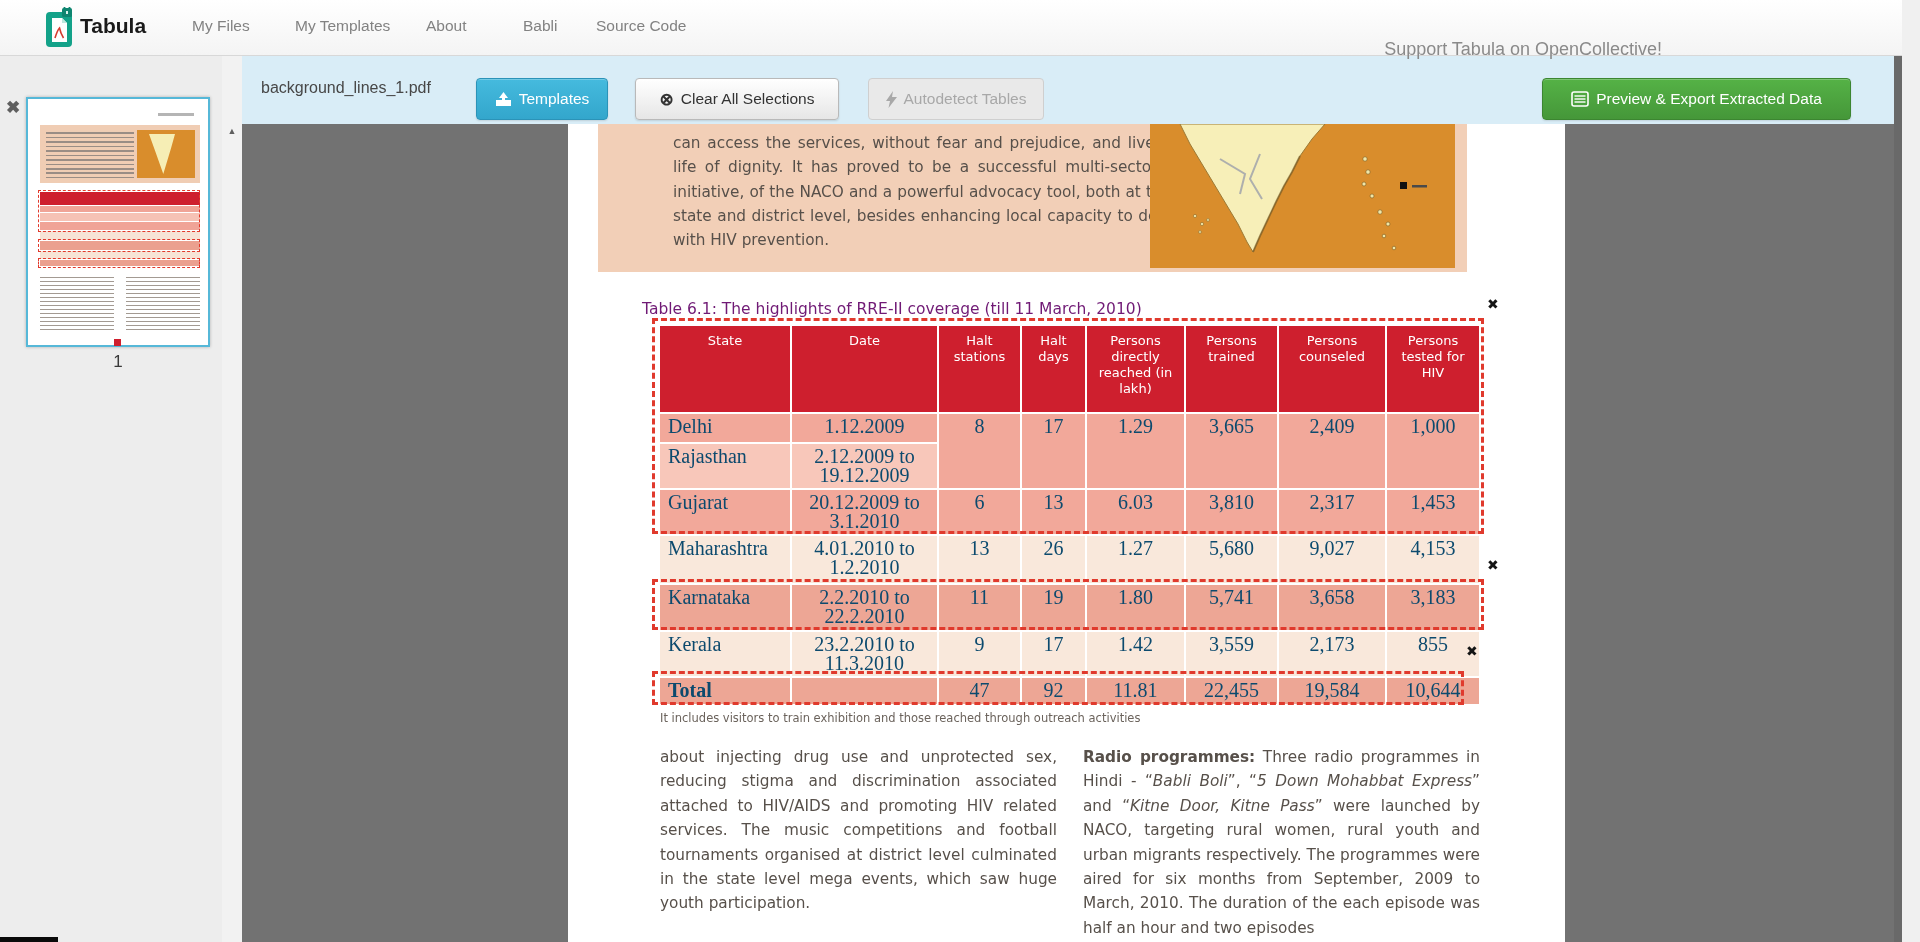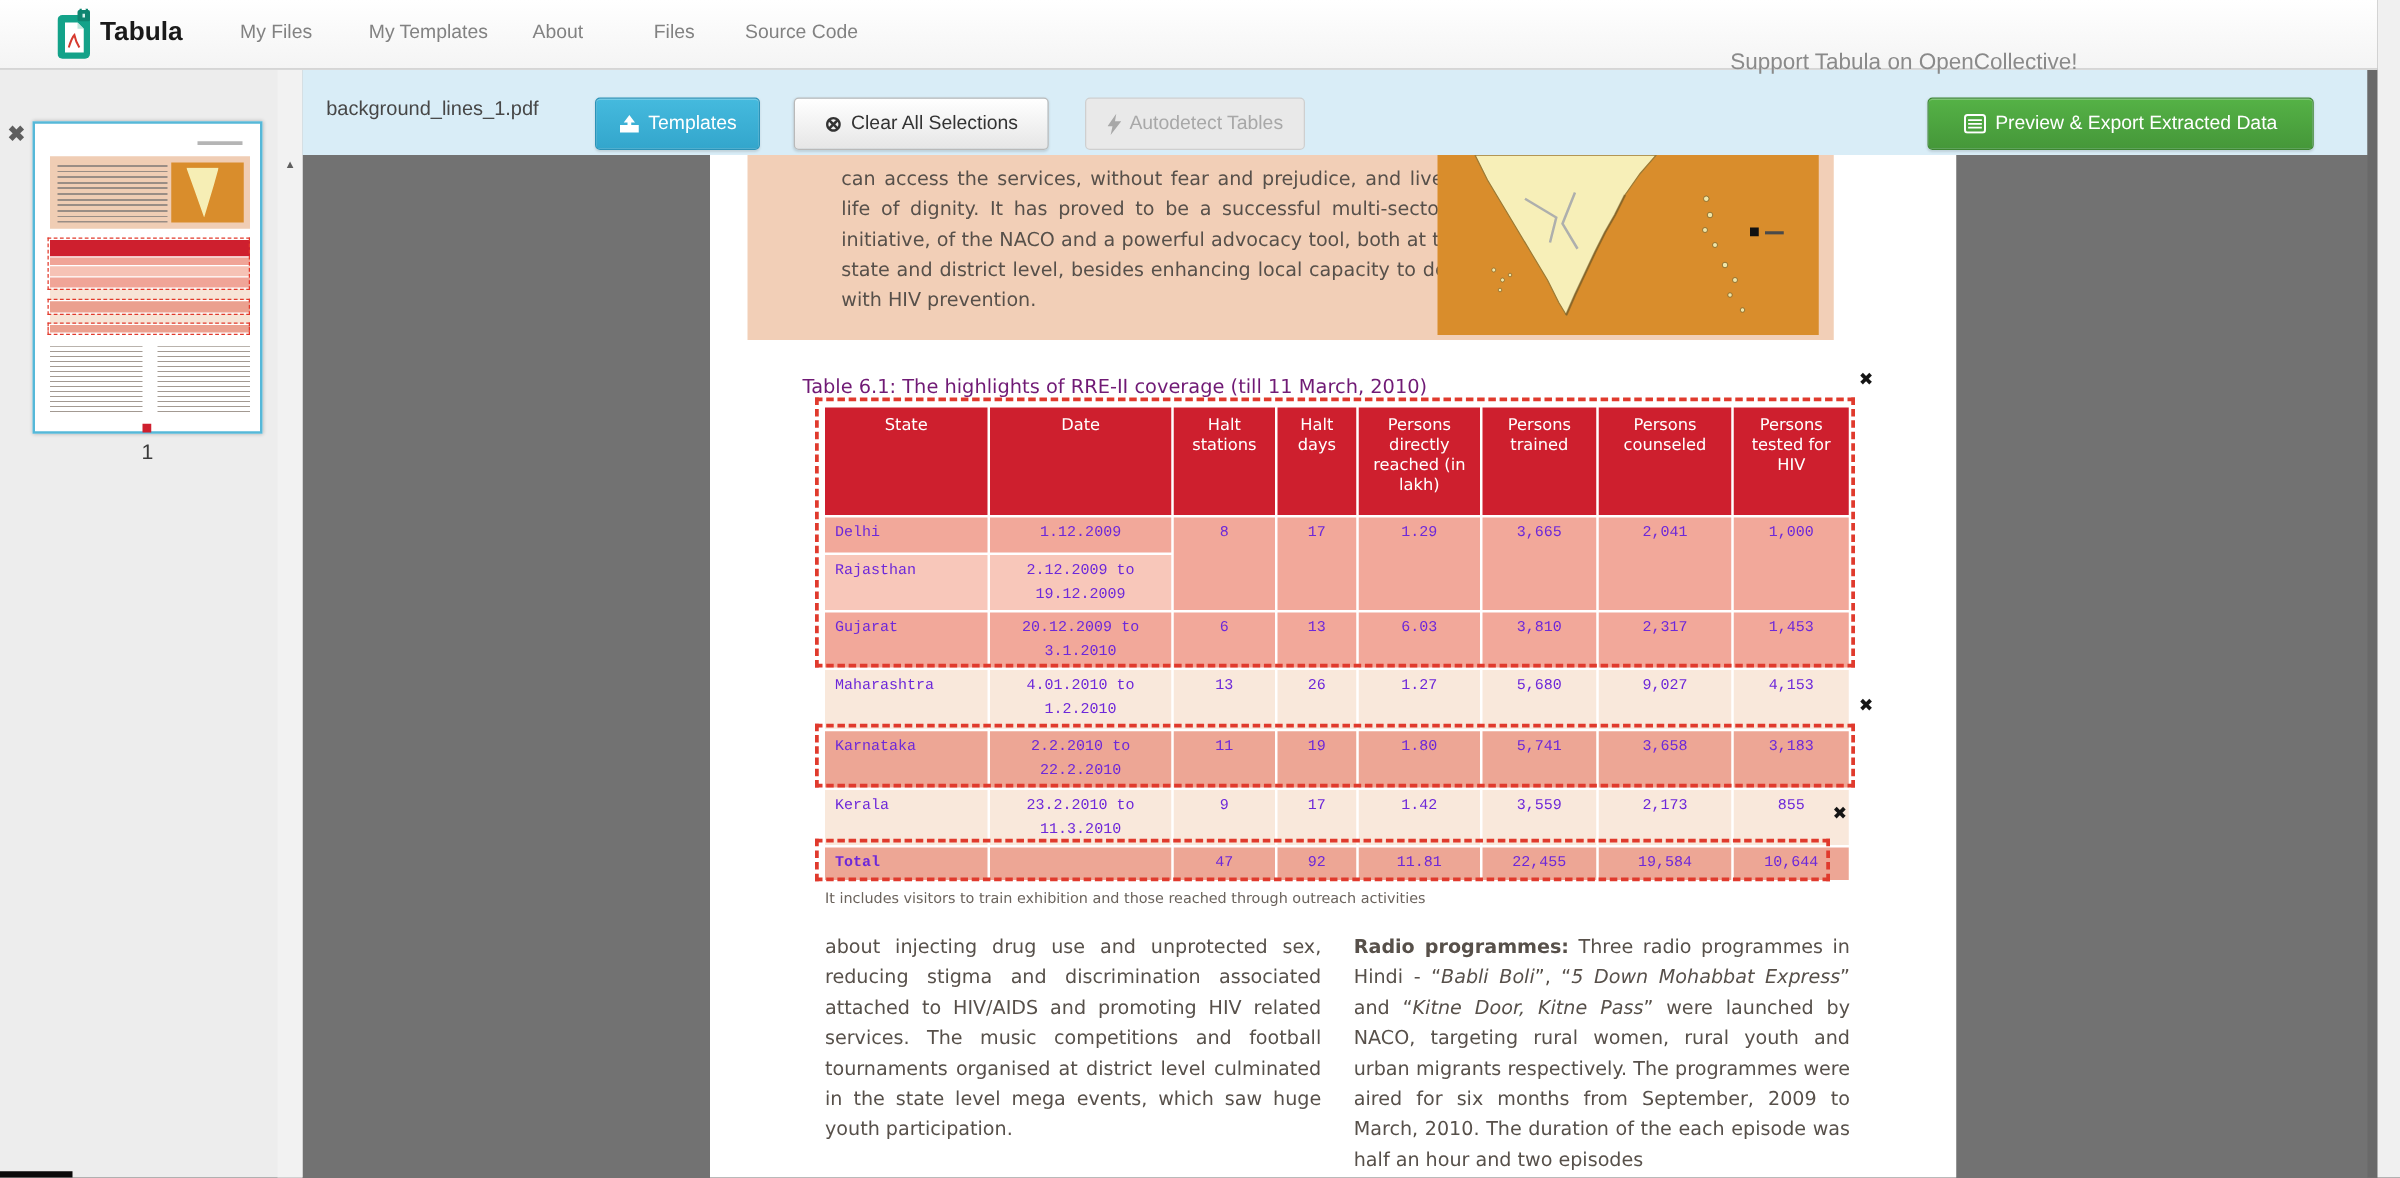--- a/index.html
+++ b/index.html
@@ -50,22 +50,22 @@
   .main { position:absolute; left:242px; top:124px; width:1652px; height:818px; background:#727272; }
   .page { position:absolute; left:568px; top:124px; width:997px; height:818px; background:#ffffff; z-index:5; }
   .pdf { font-family:"DejaVu Sans",sans-serif; color:#57504a; }
   .peach { position:absolute; left:30px; top:0; width:869px; height:148px; background:#f2cfb7; }
   .intro { position:absolute; left:75px; top:7px; width:498px; font-size:15.3px; line-height:24.3px; text-align:justify; }
   .map { position:absolute; left:582px; top:0; width:305px; height:144px; background:#d98d2c; }
   .tbl-title { position:absolute; left:74px; top:176px; font-size:15.5px; font-weight:500; color:#701a75; }
   .pdftable { position:absolute; left:90px; top:200px; width:823px; border-collapse:separate; border-spacing:2px; }
   .pdftable th { background:#ce1f2e; color:#fff; font-weight:400; font-size:13px; line-height:16px;
     vertical-align:top; padding:7px 2px; height:86px; text-align:center; font-family:"DejaVu Sans",sans-serif; }
-  .pdftable td { font-size:12px; line-height:19px; vertical-align:top; padding:3px 4px; text-align:center;
-    color:#6d28d9; font-family:Liberation Mono, monospace; }
+  .pdftable td { font-size:20px; line-height:19px; vertical-align:top; padding:3px 4px; text-align:center;
+    color:#0c4a6e; font-family:Liberation Serif, serif; }
   .pdftable td.st { text-align:left; padding-left:8px; }
   .dark { background:#f2a89a; } .light { background:#f8c7ba; }
   .cream { background:#f9e8db; } .sel { background:#eda695; }
   .tot { color:#7f3028; font-weight:bold; }
   .rh-delhi{height:28px;} .rh-raj{height:43px;} .rh-guj{height:43px;} .rh-mah{height:47px;}
   .rh-kar{height:45px;} .rh-ker{height:43px;} .rh-tot{height:26px;}
   .selbox { position:absolute; border:3px dashed #e03a2d; cursor:move; z-index:8; }
   .selclose { position:absolute; font-size:14px; font-weight:bold; color:#141414; cursor:pointer; z-index:9; line-height:1; }
   .footnote { position:absolute; left:92px; top:587px; font-size:11.5px; color:#6b635c; }
   .col { position:absolute; top:621px; width:397px; font-size:15.3px; line-height:24.4px; text-align:justify; }
@@ -88,21 +88,21 @@
     <path d="M16 11 l5 5 h-5 z" fill="#bfe8dd"></path>
     <path d="M9 31 q2.5 -8 4.5 -10 q1 5 4 10" stroke="#d63a2f" stroke-width="1.6" fill="none"></path>
     <rect x="16" y="1" width="10" height="9" rx="1.5" fill="#0e8570"></rect>
     <path d="M18.5 1 v-0.5 a2.5 2.5 0 0 1 5 0 v0.5" stroke="#0e8570" stroke-width="1.8" fill="none"></path>
     <rect x="20" y="4" width="2" height="3" fill="#d7f2ec"></rect>
   </svg>
   <span class="brand">Tabula</span>
   <span class="nav-item" style="left:192px">My Files</span>
   <span class="nav-item" style="left:295px">My Templates</span>
   <span class="nav-item" style="left:426px">About</span>
-  <span class="nav-item" style="left:523px">Files</span>
+  <span class="nav-item" style="left:523px">Babli</span>
   <span class="nav-item" style="left:596px">Source Code</span>
   <span class="support">Support Tabula on OpenCollective!</span>
 </div>
 
 <div class="toolbar">
   <span class="filename">background_lines_1.pdf</span>
 
   <div class="btn btn-templates">
     <svg width="17" height="15" viewBox="0 0 17 15">
       <rect x="1" y="8" width="15" height="6" fill="#ffffff"></rect>
@@ -221,21 +221,21 @@
       <th>Persons counseled</th>
       <th>Persons tested for HIV</th>
     </tr>
     <tr class="rh-delhi">
       <td class="st dark">Delhi</td>
       <td class="dark">1.12.2009</td>
       <td class="dark" rowspan="2">8</td>
       <td class="dark" rowspan="2">17</td>
       <td class="dark" rowspan="2">1.29</td>
       <td class="dark" rowspan="2">3,665</td>
-      <td class="dark" rowspan="2">2,041</td>
+      <td class="dark" rowspan="2">2,409</td>
       <td class="dark" rowspan="2">1,000</td>
     </tr>
     <tr class="rh-raj">
       <td class="st light">Rajasthan</td>
       <td class="light">2.12.2009 to 19.12.2009</td>
     </tr>
     <tr class="rh-guj">
       <td class="st dark">Gujarat</td>
       <td class="dark">20.12.2009 to 3.1.2010</td>
       <td class="dark">6</td>

